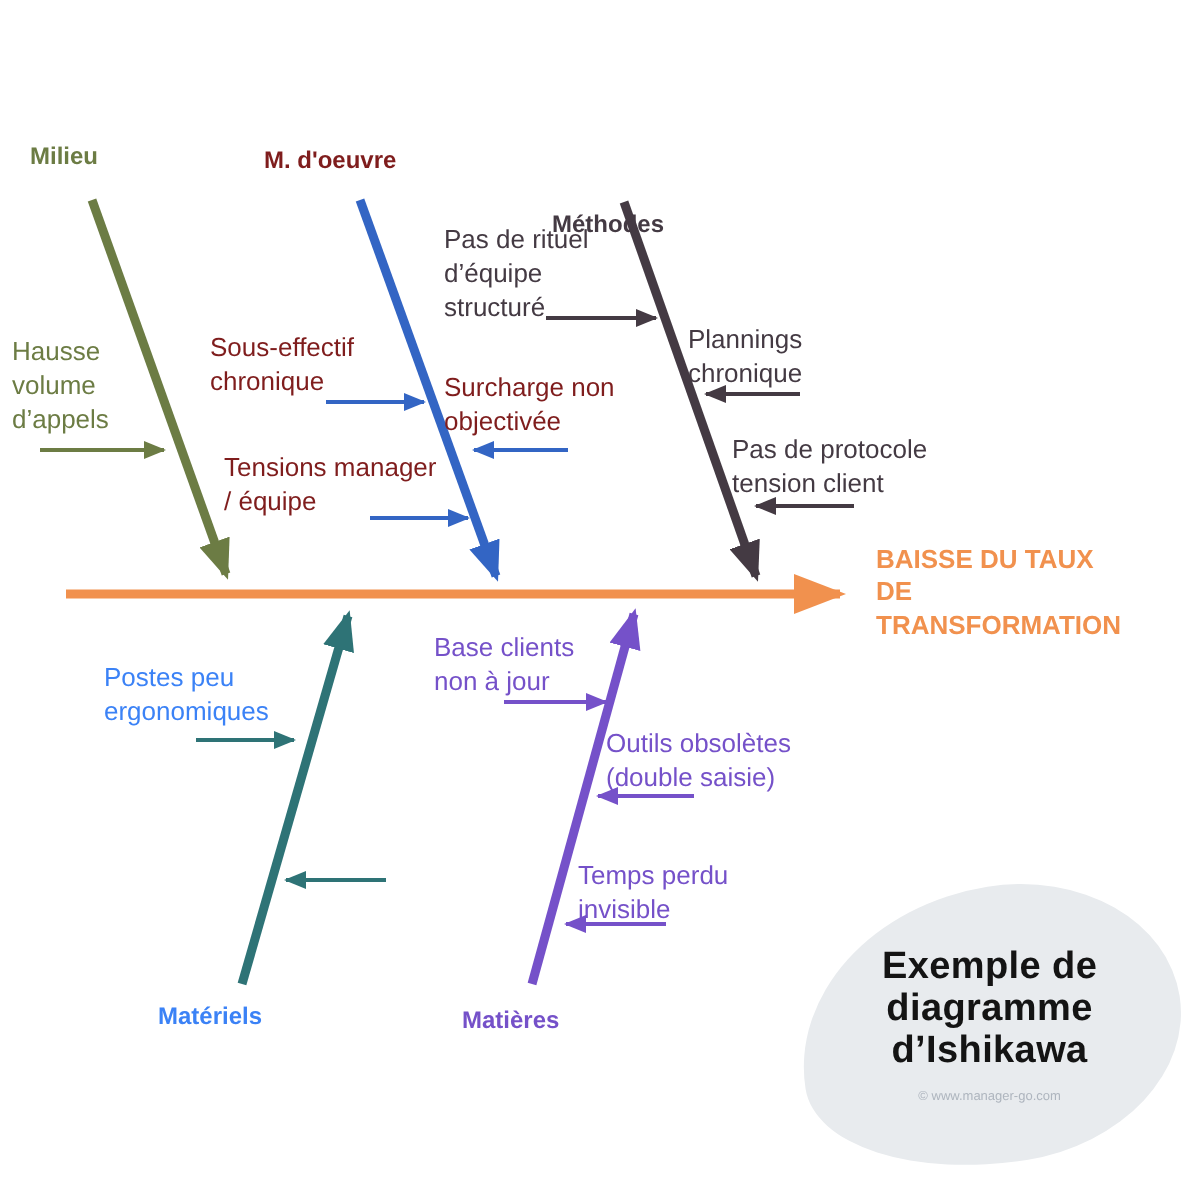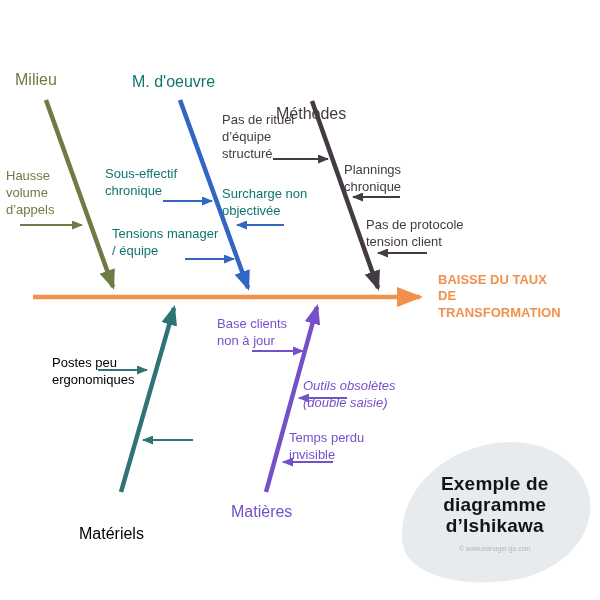--- a/index.html
+++ b/index.html
@@ -1,24 +1,24 @@
 <!DOCTYPE html>
 <html><head>
 <meta charset="utf-8">
 <style>
   html,body{margin:0;padding:0;background:#ffffff;}
   #stage{position:relative;width:600px;height:600px;background:#ffffff;overflow:hidden;
          font-family:"Liberation Sans", sans-serif;}
   #bones{position:absolute;left:0;top:0;width:600px;height:600px;}
   .lbl{position:absolute;white-space:pre-line;line-height:1.32;font-size:13px;text-align:left;}
-  .title{position:absolute;font-weight:normal;font-size:16px;white-space:nowrap;}
+  .title{position:absolute;font-weight:bold;font-size:12px;white-space:nowrap;}
   .c-olive{color:#6C7C44;}
-  .c-blue{color:#0f766e;}
+  .c-blue{color:#7f1d1d;}
   .c-dark{color:#443A43;}
-  .c-teal{color:#000000;margin-top:24px;}
+  .c-teal{color:#3b82f6;}
   .c-purple{color:#7551C9;}
   #effect{position:absolute;left:438px;top:272px;width:146px;
           font-weight:bold;font-size:13px;line-height:1.25;white-space:pre-line;color:#F1914E;}
   #badge{position:absolute;left:399px;top:444px;width:192px;height:138px;background:#E8EBEE;
          border-radius:55% 45% 46% 54% / 62% 50% 50% 38%;transform:rotate(-9deg);
          display:flex;flex-direction:column;align-items:center;justify-content:center;}
   #badge-inner{transform:rotate(9deg);text-align:center;}
   #badge-title{font-size:19px;font-weight:bold;color:#141414;line-height:1.1;white-space:pre-line;
                letter-spacing:.2px;}
   #badge-watermark{margin-top:8px;font-size:6.5px;color:#AEB5BE;}
@@ -116,21 +116,21 @@
   <div class="lbl c-dark" style="left:344px;top:161px;width:80px;">Plannings
 chronique</div>
   <div class="lbl c-dark" style="left:366px;top:216px;width:120px;">Pas de protocole
 tension client</div>
 
   <div class="lbl c-teal" style="left:52px;top:330px;width:100px;">Postes peu
 ergonomiques</div>
 
   <div class="lbl c-purple" style="left:217px;top:315px;width:90px;">Base clients
 non à jour</div>
-  <div class="lbl c-purple" style="left:303px;top:377px;width:110px;font-style:italic;">Outils obsolètes
+  <div class="lbl c-purple" style="left:303px;top:363px;width:110px;">Outils obsolètes
 (double saisie)</div>
   <div class="lbl c-purple" style="left:289px;top:429px;width:90px;">Temps perdu
 invisible</div>
 
   <div id="effect">BAISSE DU TAUX
 DE
 TRANSFORMATION</div>
 
   <div id="badge">
     <div id="badge-inner">

